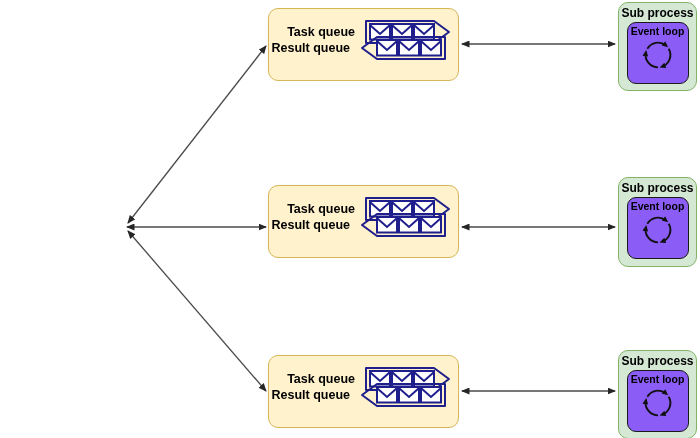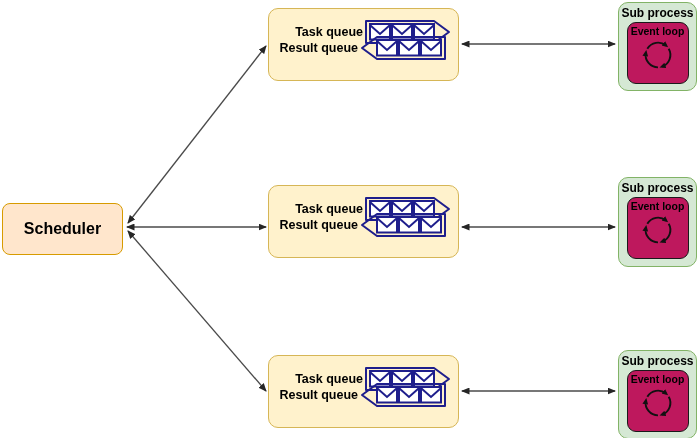--- a/index.html
+++ b/index.html
@@ -29,38 +29,38 @@
     font-size:16px;font-weight:700;box-sizing:border-box;
   }
 
   
   .queue-box{
     position:absolute;left:268px;width:191px;height:73px;
     background:var(--queue-fill);border:1.5px solid var(--queue-border);
     border-radius:10px;box-sizing:border-box;
   }
   .qb0{top:8px}.qb1{top:185px}.qb2{top:355px}
-  .q-row{position:absolute;right:7px;display:flex;align-items:center;gap:2px;}
+  .q-row{position:absolute;right:7px;display:flex;align-items:center;gap:10px;}
   .q-row.task{top:11px}
   .q-row.result{top:27px;padding-right:5px;}
   .qlabel{font-size:12.5px;font-weight:700;white-space:nowrap;}
   .qarrow{width:86px;height:24px;display:block;}
   .nv{stroke:var(--envelope-color);}
 
   
   .subprocess{
     position:absolute;left:618px;width:79px;
     background:var(--process-fill);border:1px solid var(--process-border);
     border-radius:10px;box-sizing:border-box;
     display:flex;flex-direction:column;align-items:center;
   }
   .sp0{top:2px;height:89px}.sp1{top:177px;height:90px}.sp2{top:350px;height:89px}
   .sp-label{font-size:12px;font-weight:700;margin-top:3px;white-space:nowrap;}
   .eventloop{
-    margin-top:2px;width:62px;height:62px;background:#be185d;
+    margin-top:2px;width:62px;height:62px;background:#8b5cf6;
     border:1.5px solid var(--eventloop-border);border-radius:9px;box-sizing:border-box;
     display:flex;flex-direction:column;align-items:center;
   }
   .el-label{font-size:10.5px;font-weight:700;margin-top:2px;white-space:nowrap;}
   .cycle-svg{width:38px;height:38px;margin-top:-1px;}
   .cyc{stroke:#111;stroke-width:2;fill:none;}
 </style>
 </head>
 <body>
 
@@ -100,23 +100,20 @@
 
   <svg id="connectors">
     <line class="cline" x1="128" y1="223" x2="266" y2="46" marker-start="url(#ah)" marker-end="url(#ah)"></line>
     <line class="cline" x1="127" y1="227" x2="266" y2="227" marker-start="url(#ah)" marker-end="url(#ah)"></line>
     <line class="cline" x1="128" y1="231" x2="266" y2="391" marker-start="url(#ah)" marker-end="url(#ah)"></line>
     <line class="cline" x1="462" y1="44" x2="615" y2="44" marker-start="url(#ah)" marker-end="url(#ah)"></line>
     <line class="cline" x1="462" y1="227" x2="615" y2="227" marker-start="url(#ah)" marker-end="url(#ah)"></line>
     <line class="cline" x1="462" y1="391" x2="615" y2="391" marker-start="url(#ah)" marker-end="url(#ah)"></line>
   </svg>
 
-  <div class="scheduler">
-    <span>Scheduler</span>
-  </div>
 
   <div class="queue-box qb0">
     <div class="q-row task">
       <span class="qlabel">Task queue</span>
       <svg class="qarrow">
           <use href="#taskq"></use>
         </svg>
     </div>
     <div class="q-row result">
       <span class="qlabel">Result queue</span>

